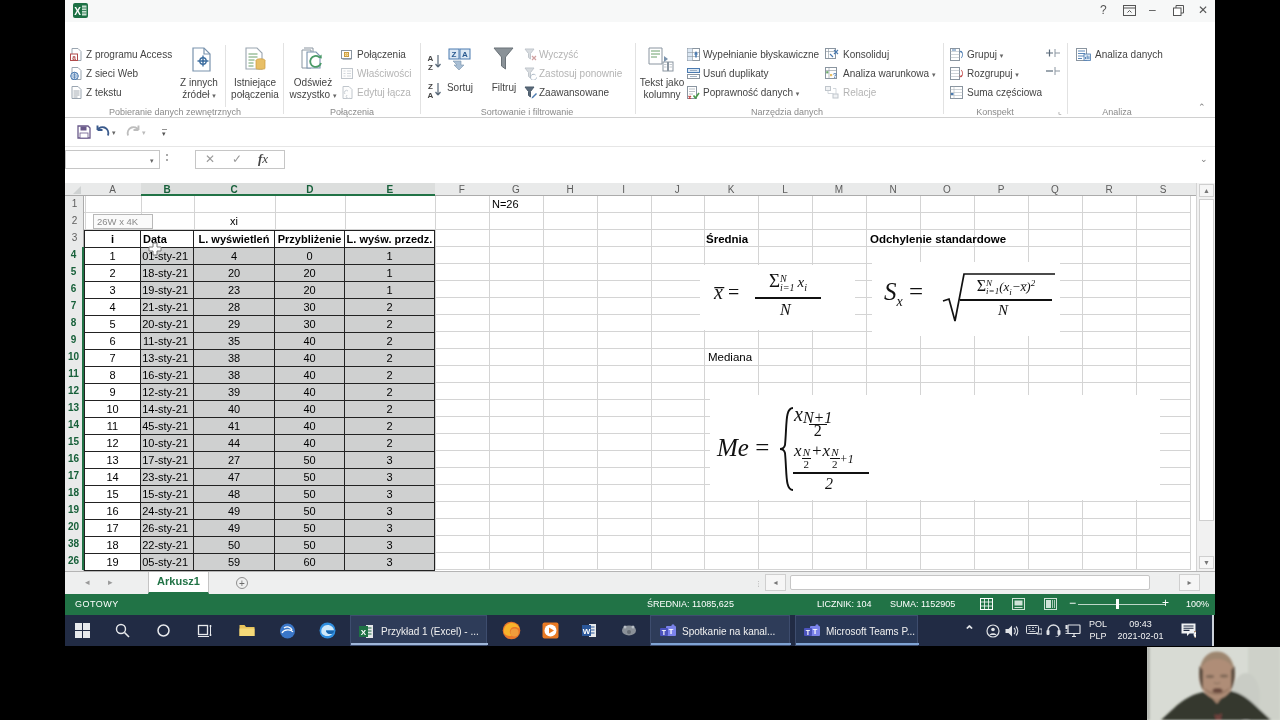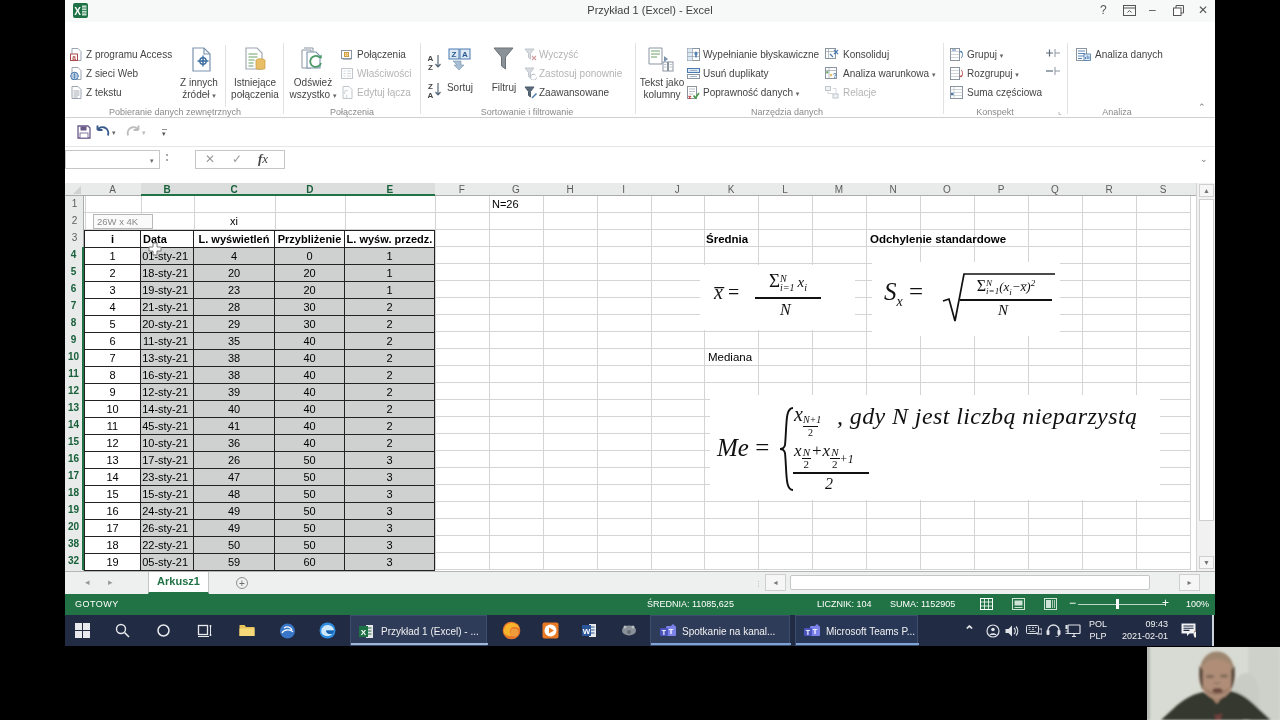--- a/index.html
+++ b/index.html
@@ -73,21 +73,20 @@
   <div id="win">
     <div id="titlebar">
       <svg class="abs" style="left:8px;top:3px" width="15" height="15" viewBox="0 0 15 15">
         <rect x="0" y="0" width="15" height="15" rx="2" fill="#1e7145"></rect>
         <text x="4.5" y="11.5" font-size="10" font-weight="bold" fill="#fff" text-anchor="middle" font-family="Liberation Sans">X</text>
         <rect x="9" y="2.5" width="4.5" height="10" fill="#c8e0d2"></rect>
         <line x1="9" y1="5" x2="13.5" y2="5" stroke="#1e7145" stroke-width="0.8"></line>
         <line x1="9" y1="7.5" x2="13.5" y2="7.5" stroke="#1e7145" stroke-width="0.8"></line>
         <line x1="9" y1="10" x2="13.5" y2="10" stroke="#1e7145" stroke-width="0.8"></line>
       </svg>
-      <div class="ttl">Przykład 1 (Excel) - Excel</div>
       <div class="wbtn" style="left:1035px">?</div>
       <svg class="abs" style="left:1058px;top:5px" width="13" height="11" viewBox="0 0 13 11">
           <rect x="0.5" y="0.5" width="12" height="10" fill="none" stroke="#555"></rect>
           <line x1="0.5" y1="3" x2="12.5" y2="3" stroke="#555"></line>
           <path d="M4.5 7.5 L6.5 5.5 L8.5 7.5" fill="none" stroke="#555"></path>
         </svg>
       <div class="wbtn" style="left:1084px">–</div>
       <svg class="abs" style="left:1108px;top:5px" width="11" height="11" viewBox="0 0 11 11">
           <rect x="0.5" y="3" width="7.5" height="7.5" fill="#fff" stroke="#555"></rect>
           <path d="M3 3 V0.5 H10.5 V8 H8" fill="none" stroke="#555"></path>
@@ -387,21 +386,21 @@
 <div class="rh rhsel" style="top:200px">12</div>
 <div class="rh rhsel" style="top:217px">13</div>
 <div class="rh rhsel" style="top:234px">14</div>
 <div class="rh rhsel" style="top:251px">15</div>
 <div class="rh rhsel" style="top:268px">16</div>
 <div class="rh rhsel" style="top:285px">17</div>
 <div class="rh rhsel" style="top:302px">18</div>
 <div class="rh rhsel" style="top:319px">19</div>
 <div class="rh rhsel" style="top:336px">20</div>
 <div class="rh rhsel" style="top:353px">38</div>
-<div class="rh rhsel" style="top:370px">32</div>
+<div class="rh rhsel" style="top:370px">26</div>
 <div class="celltext" style="left:427px;top:15px">N=26</div>
 <div class="celltext" style="left:128.5px;top:32px;width:81px;text-align:center">xi</div>
       <table id="dtable">
           <colgroup>
             <col style="width:56px">
             <col style="width:53px">
             <col style="width:81px">
             <col style="width:70px">
             <col style="width:90px">
           </colgroup>
@@ -486,28 +485,28 @@
         <tr>
               <td class="wc">11</td>
               <td class="gc dr">45-sty-21</td>
               <td class="gc">41</td>
               <td class="gc">40</td>
               <td class="gc">2</td>
             </tr>
         <tr>
               <td class="wc">12</td>
               <td class="gc dr">10-sty-21</td>
-              <td class="gc">36</td>
+              <td class="gc">44</td>
               <td class="gc">40</td>
               <td class="gc">2</td>
             </tr>
         <tr>
               <td class="wc">13</td>
               <td class="gc dr">17-sty-21</td>
-              <td class="gc">26</td>
+              <td class="gc">27</td>
               <td class="gc">50</td>
               <td class="gc">3</td>
             </tr>
         <tr>
               <td class="wc">14</td>
               <td class="gc dr">23-sty-21</td>
               <td class="gc">47</td>
               <td class="gc">50</td>
               <td class="gc">3</td>
             </tr>
@@ -568,22 +567,21 @@
           </svg>
 <div class="abs" style="left:86px;top:15px;width:96px;text-align:center"><span class="msr" style="font-size:13px"><span class="mup" style="font-size:16px;font-style:normal">Σ</span><span class="mup" style="display:inline-block;vertical-align:-3px;line-height:8px;font-size:9px;text-align:left;font-style:italic">N<br>i=1</span>(x<sub style="font-size:9px">i</sub>−x̅)<sup style="font-size:9px">2</sup></span></div>
 <div class="abs" style="left:88px;top:37px;width:92px;height:2px;background:#111"></div>
 <div class="msr abs" style="left:126px;top:40px;font-size:15px">N</div>
 </div>
 <div class="abs" id="f3box" style="left:645px;top:212px;width:450px;height:105px;background:#fff">
 <div class="msr abs" style="left:7px;top:39px;font-size:25px">Me <span class="mup">=</span></div>
 <svg class="abs" style="left:64px;top:11px" width="22" height="86" viewBox="0 0 22 86">
             <path d="M19 2 C11 2 13 19 11 39 C10 43 6 43 6 43 C6 43 10 43 11 47 C13 67 11 84 19 84" fill="none" stroke="#111" stroke-width="1.9"></path>
           </svg>
-<div class="msr abs" style="left:84px;top:8px;font-size:20px">x<span class="mup" style="display:inline-block;vertical-align:-15px;font-size:10px;line-height:12px;font-style:italic">N+1<br><span style="display:inline-block;border-top:1.4px solid #111;padding:0 5px;font-style:normal">2</span></span></div>
-<div class="msr abs" style="left:127px;top:8px;font-size:24px;letter-spacing:0.4px">, gdy N jest liczbą nieparzystą</div>
+<div class="msr abs" style="left:84px;top:8px;font-size:20px">x<span class="mup" style="display:inline-block;vertical-align:-15px;text-align:center;font-size:16px;line-height:12px;font-style:italic">N+1<br><span style="display:inline-block;border-top:1.4px solid #111;padding:0 5px;font-style:normal">2</span></span></div>
 <div class="msr abs" style="left:84px;top:46px;font-size:17px">x<span class="mup" style="display:inline-block;vertical-align:-12px;text-align:center;font-size:11px;line-height:11px;font-style:italic">N<br><span style="display:inline-block;border-top:1.1px solid #111;padding:0 2px;font-style:normal">2</span></span>+x<span class="mup" style="display:inline-block;vertical-align:-12px;text-align:center;font-size:11px;line-height:11px;font-style:italic">N<br><span style="display:inline-block;border-top:1.1px solid #111;padding:0 2px;font-style:normal">2</span></span><span style="font-size:12px;vertical-align:-7px">+1</span></div>
 <div class="abs" style="left:83px;top:77px;width:76px;height:1.7px;background:#111"></div>
 <div class="msr abs" style="left:115px;top:80px;font-size:16px">2</div>
 </div>
 <div id="vsb">
 <div class="abs" style="left:2px;top:1px;width:15px;height:13px;background:#f6f6f6;border:1px solid #cfcfcf;text-align:center;font-size:7px;color:#777;line-height:12px">▲</div>
 <div class="abs" style="left:2px;top:16px;width:15px;height:322px;background:#fff;border:1px solid #cfcfcf"></div>
 <div class="abs" style="left:2px;top:373px;width:15px;height:13px;background:#f6f6f6;border:1px solid #cfcfcf;text-align:center;font-size:7px;color:#777;line-height:12px">▼</div>
 </div>
 </div>
@@ -733,21 +731,21 @@
         <rect x="11.5" y="6" width="3" height="5" rx="1" fill="#dfe2e6"></rect>
         <path d="M13 11 c0 1.5 -2 2 -3.5 2" fill="none" stroke="#dfe2e6" stroke-width="1"></path>
       </svg>
 <svg class="abs" style="left:1000px;top:9px" width="16" height="14" viewBox="0 0 16 14">
         <rect x="3" y="1" width="12" height="8.5" rx="0.5" fill="none" stroke="#dfe2e6" stroke-width="1.2"></rect>
         <path d="M7 12.5 h4 M9 9.5 v3" stroke="#dfe2e6" stroke-width="1.2"></path>
         <rect x="0.5" y="1" width="2" height="4" fill="#dfe2e6"></rect>
         <path d="M0.5 7 h3 M0.5 9.5 h3" stroke="#dfe2e6" stroke-width="0.9"></path>
       </svg>
 <div class="abs" style="left:1023px;top:4px;width:20px;color:#f2f2f2;font-size:9px;line-height:11.5px;text-align:center">POL<br>PLP</div>
-<div class="abs" style="left:1048px;top:4px;width:55px;color:#f2f2f2;font-size:9px;line-height:11.5px;text-align:right">09:43<br>2021-02-01</div>
+<div class="abs" style="left:1048px;top:4px;width:55px;color:#f2f2f2;font-size:9px;line-height:11.5px;text-align:center">09:43<br>2021-02-01</div>
 <svg class="abs" style="left:1116px;top:8px" width="15" height="15" viewBox="0 0 15 15">
         <path d="M0.5 0.5 h14 v10 h-6 l-2.5 2.5 v-2.5 h-5.5 z" fill="#eef0f2"></path>
         <path d="M2.5 3 h10 M2.5 5.2 h10 M2.5 7.4 h6" stroke="#222c44" stroke-width="1.1"></path>
         <text x="11.5" y="13.5" font-size="7" fill="#eef0f2" font-weight="bold">⌚</text>
       </svg>
 <div class="abs" style="left:1147px;top:0;width:1.5px;height:31px;background:#cdd3db"></div>
 </div>
   <div id="webcam">
 <svg width="133" height="73" viewBox="0 0 133 73">
 <defs>

